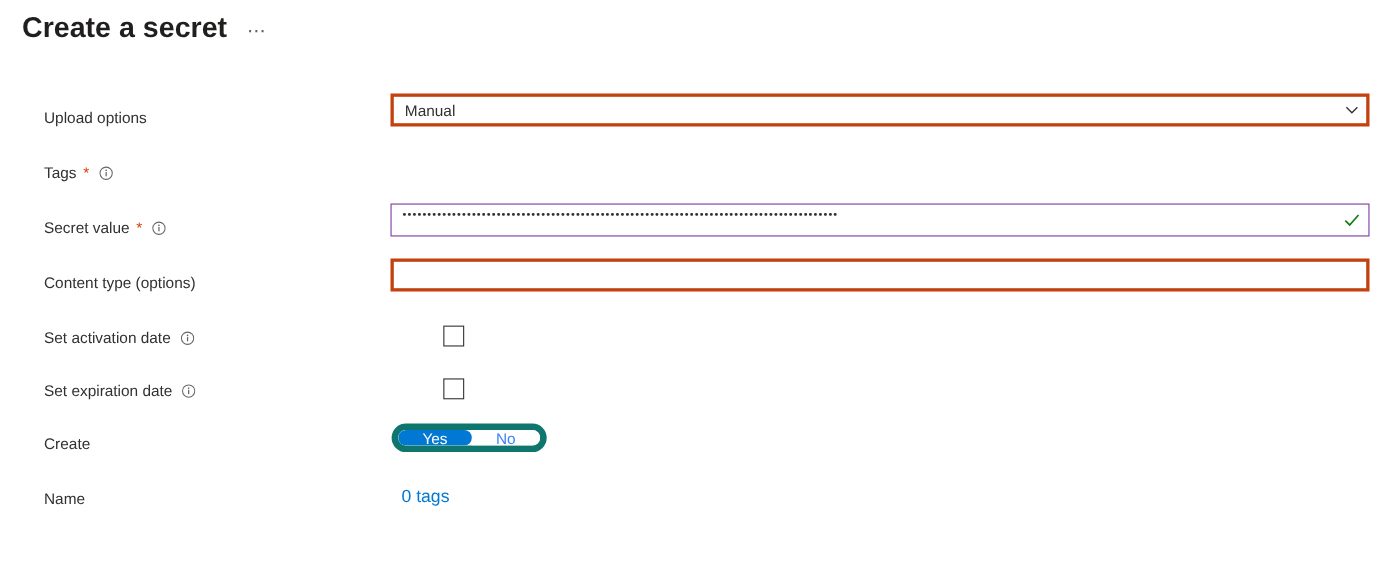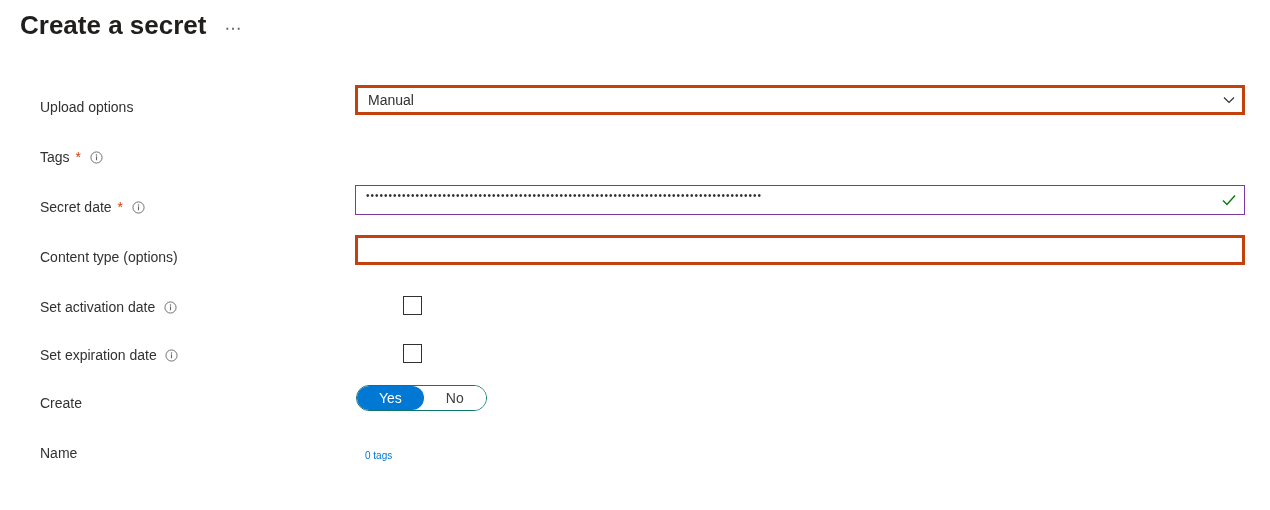--- a/index.html
+++ b/index.html
@@ -105,44 +105,44 @@
     .checkbox {
       width: 19px;
       height: 19px;
       border: 1px solid #323130;
       background: #fff;
       cursor: pointer;
       margin-left: 10px;
     }
     .toggle-group {
       display: inline-flex;
-      border: 1px solid #0f766e;
+      border: 6px solid #0f766e;
       border-radius: 15px;
       overflow: hidden;
       height: 26px;
       margin-left: 1px;
     }
     .toggle-btn {
       border: none;
       background: #fff;
       padding: 0 22px;
       font-size: 14px;
       font-family: inherit;
       cursor: pointer;
-      color: #404040;
+      color: #3b82f6;
       height: 100%;
     }
     .toggle-btn.active {
       background: #0078d4;
       color: #fff;
       border-radius: 13px;
     }
     .tags-link {
       color: #0078d4;
-      font-size: 10px;
+      font-size: 16px;
       cursor: pointer;
       margin-left: 10px;
     }
     .password-dots {
       font-family: inherit;
       letter-spacing: 1px;
       font-size: 10px;
     }
   </style>
 </head>
@@ -180,21 +180,21 @@
             <circle cx="7" cy="7" r="6" fill="none" stroke="currentColor" stroke-width="1"></circle>
             <circle cx="7" cy="4.2" r="0.8" fill="currentColor"></circle>
             <rect x="6.4" y="5.8" width="1.2" height="4.2" fill="currentColor"></rect>
           </svg>
       </span>
     </div>
   </div>
 
   <div class="form-row">
     <div class="label-col">
-      <span>Secret date</span>
+      <span>Secret value</span>
       <span class="required">*</span>
       <span class="info-icon">
         <svg viewBox="0 0 14 14">
             <circle cx="7" cy="7" r="6" fill="none" stroke="currentColor" stroke-width="1"></circle>
             <circle cx="7" cy="4.2" r="0.8" fill="currentColor"></circle>
             <rect x="6.4" y="5.8" width="1.2" height="4.2" fill="currentColor"></rect>
           </svg>
       </span>
     </div>
     <div class="control-col">

